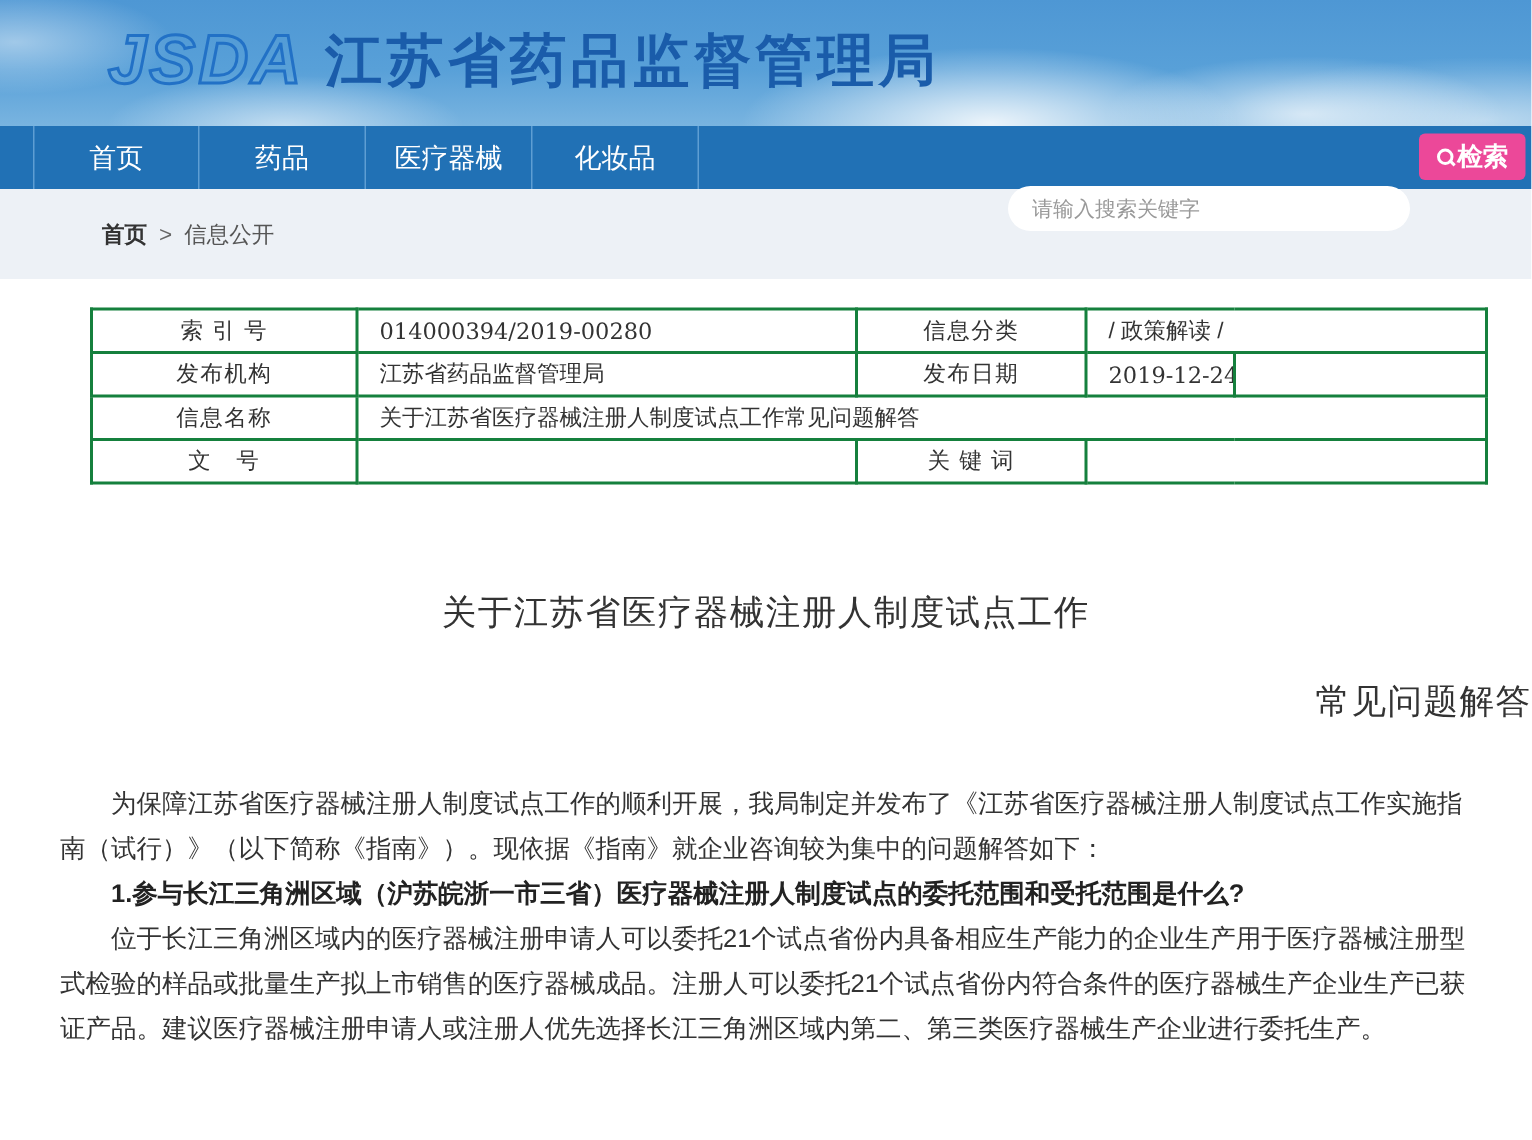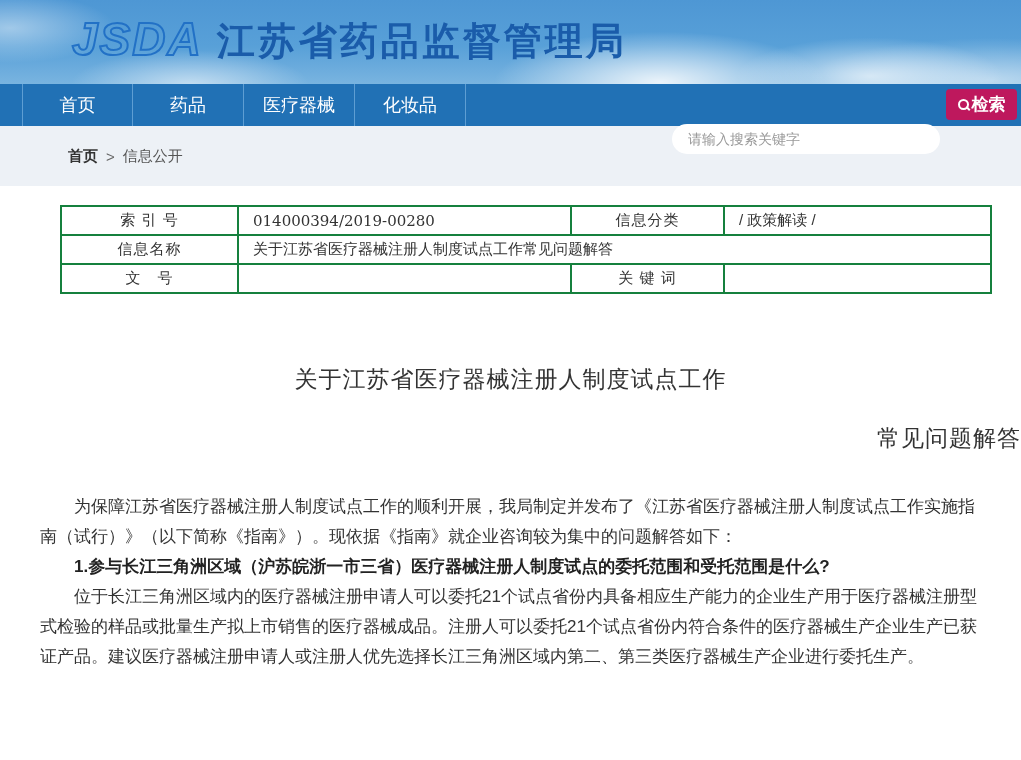--- a/index.html
+++ b/index.html
@@ -28,21 +28,21 @@
     padding-left:22px; }
   .nav-item { width:111px; display:flex; align-items:center; justify-content:center;
     color:#ffffff; font-size:18px; border-right:1px solid #5e9ed3; cursor:pointer; }
   .nav-item:first-child { border-left:1px solid #5e9ed3; }
   .search-box { position:absolute; right:81px; top:6px; }
   .search-input { width:268px; height:30px; border:none; border-radius:15px;
     padding:0 16px; font-size:14px; color:#333; outline:none;
     font-family:"Liberation Sans","DejaVu Sans",sans-serif;margin-top:34px; }
   .search-input::placeholder { color:#999; }
   .search-btn { position:absolute; right:4px; top:5px; width:71px; height:31px;
-    background:#be185d; color:#fff; border:none; border-radius:4px;
+    background:#ec4899; color:#fff; border:none; border-radius:4px;
     font-size:17px; font-weight:bold; cursor:pointer; display:flex;
     align-items:center; justify-content:center;
     font-family:"Liberation Sans","DejaVu Sans",sans-serif; }
   .mag { display:inline-block; width:11px; height:11px; border:2px solid #fff;
     border-radius:50%; position:relative; margin-right:3px; }
   .mag::after { content:""; position:absolute; width:2px; height:5px; background:#fff;
     right:-2px; bottom:-3px; transform:rotate(-45deg); }
 
   
   .crumb-band { height:60px; background:#edf1f6; display:flex; align-items:center;
@@ -108,20 +108,27 @@
       <col style="width:168px">
     </colgroup>
   <tbody>
       <tr>
     <td class="lbl">索 引 号</td>
     <td class="val num">014000394/2019-00280</td>
     <td class="lbl">信息分类</td>
     <td class="val" colspan="2">/  政策解读  /</td>
   </tr>
   <tr>
+    <td class="lbl">发布机构</td>
+    <td class="val">江苏省药品监督管理局</td>
+    <td class="lbl">发布日期</td>
+    <td class="val num">2019-12-24</td>
+    <td></td>
+  </tr>
+  <tr>
     <td class="lbl">信息名称</td>
     <td class="val" colspan="4">关于江苏省医疗器械注册人制度试点工作常见问题解答</td>
   </tr>
   <tr>
     <td class="lbl">文　号</td>
     <td class="val"></td>
     <td class="lbl">关 键 词</td>
     <td class="val" colspan="2"></td>
   </tr>
 </tbody>

